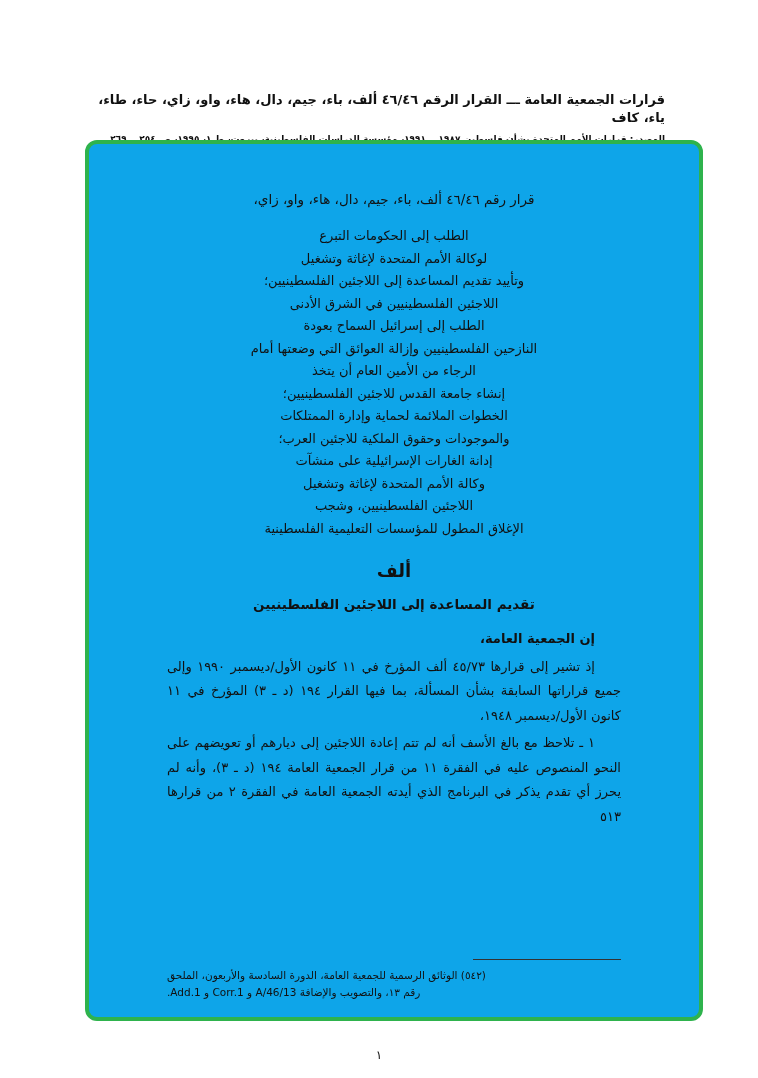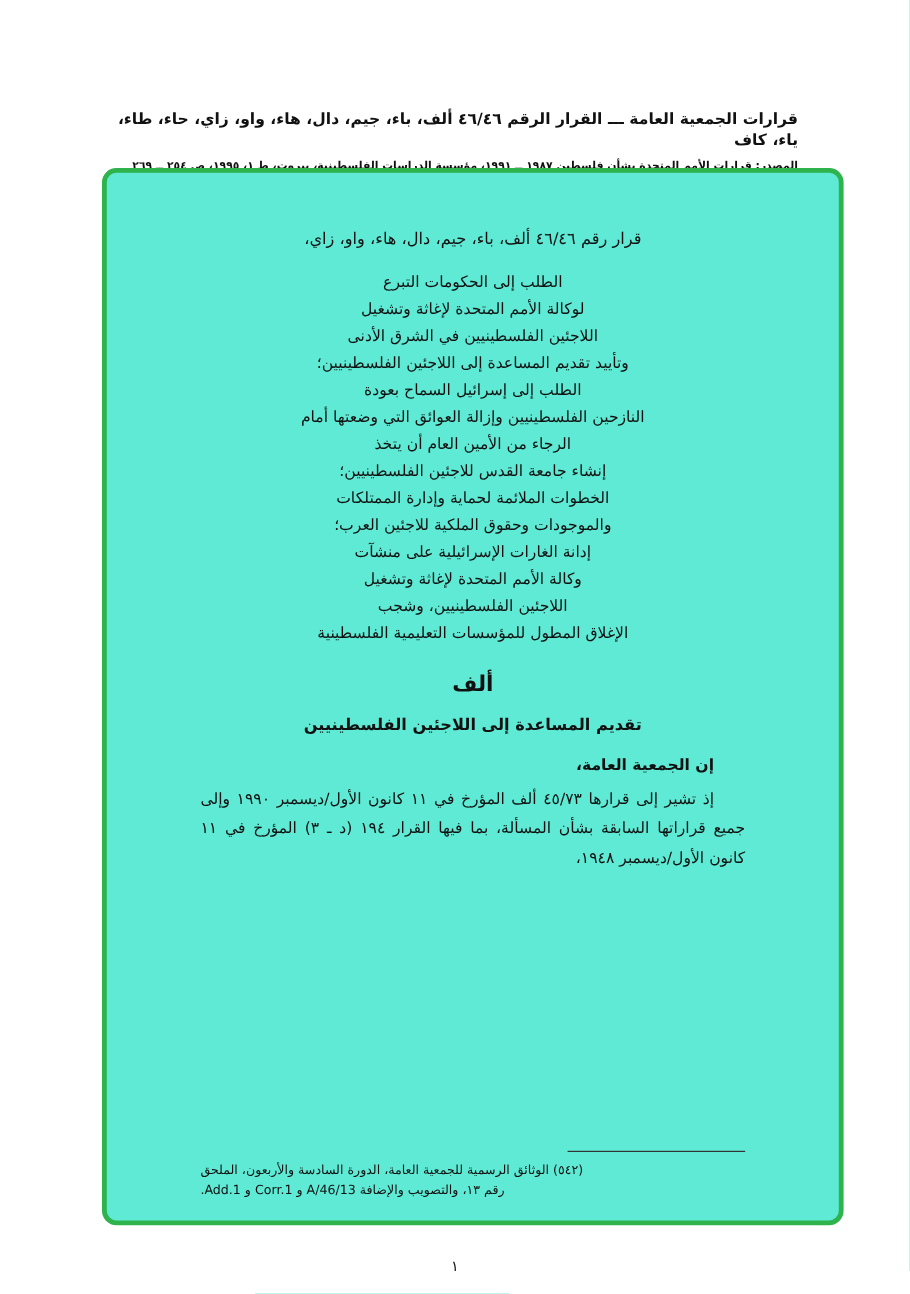--- a/index.html
+++ b/index.html
@@ -16,21 +16,21 @@
     direction:rtl; text-align:right;
   }
   .doc-title { font-size:13px; font-weight:bold; line-height:18px; }
   .doc-source { font-size:9px; font-weight:bold; margin-top:6px; line-height:13px; }
 
   .frame {
     position:absolute; top:140px; left:85px;
     width:610px; height:873px;
     border:4px solid #2eb34d;
     border-radius:12px;
-    background:#5eead4;
+    background:#0ea5e9;
   }
   .content {
     position:absolute; top:0; bottom:0; left:0; right:0;
     direction:rtl;
     padding:0 78px;
   }
   .intro { margin-top:42px; text-align:center; font-size:13.5px; line-height:27px; }
   .subjects { margin-top:12px; text-align:center; font-size:13px; line-height:22.5px; }
   .section-letter { margin-top:20px; text-align:center; font-size:18px; font-weight:bold; }
   .section-title { margin-top:15px; text-align:center; font-size:13.5px; font-weight:bold; }
@@ -60,40 +60,41 @@
   <div class="frame" style="border-color: rgb(46, 179, 77);">
     <div class="content">
 
       <div class="intro">
         <div>قرار رقم ٤٦/٤٦ ألف، باء، جيم، دال، هاء، واو، زاي،</div>
       </div>
 
       <div class="subjects">
         <div>الطلب إلى الحكومات التبرع</div>
         <div>لوكالة الأمم المتحدة لإغاثة وتشغيل</div>
+        <div>وتأييد تقديم المساعدة إلى اللاجئين الفلسطينيين؛</div>
         <div>اللاجئين الفلسطينيين في الشرق الأدنى</div>
-        <div>وتأييد تقديم المساعدة إلى اللاجئين الفلسطينيين؛</div>
         <div>الطلب إلى إسرائيل السماح بعودة</div>
         <div>النازحين الفلسطينيين وإزالة العوائق التي وضعتها أمام</div>
         <div>الرجاء من الأمين العام أن يتخذ</div>
         <div>إنشاء جامعة القدس للاجئين الفلسطينيين؛</div>
         <div>الخطوات الملائمة لحماية وإدارة الممتلكات</div>
         <div>والموجودات وحقوق الملكية للاجئين العرب؛</div>
         <div>إدانة الغارات الإسرائيلية على منشآت</div>
         <div>وكالة الأمم المتحدة لإغاثة وتشغيل</div>
         <div>اللاجئين الفلسطينيين، وشجب</div>
         <div>الإغلاق المطول للمؤسسات التعليمية الفلسطينية</div>
       </div>
 
       <div class="section-letter">ألف</div>
       <div class="section-title">تقديم المساعدة إلى اللاجئين الفلسطينيين</div>
 
       <div class="paragraphs">
         <p class="p-lead">إن الجمعية العامة،</p>
         <p>إذ تشير إلى قرارها ٤٥/٧٣ ألف المؤرخ في ١١ كانون الأول/ديسمبر ١٩٩٠ وإلى جميع قراراتها السابقة بشأن المسألة، بما فيها القرار ١٩٤ (د ـ ٣) المؤرخ في ١١ كانون الأول/ديسمبر ١٩٤٨،</p>
+        <p>١ ـ تلاحظ مع بالغ الأسف أنه لم تتم إعادة اللاجئين إلى ديارهم أو تعويضهم على النحو المنصوص عليه في الفقرة ١١ من قرار الجمعية العامة ١٩٤ (د ـ ٣)، وأنه لم يحرز أي تقدم يذكر في البرنامج الذي أيدته الجمعية العامة في الفقرة ٢ من قرارها ٥١٣</p>
       </div>
 
       <div class="footnote-area">
         <div class="footnote-rule"></div>
         <div class="footnote-line">(٥٤٢) الوثائق الرسمية للجمعية العامة، الدورة السادسة والأربعون، الملحق</div>
         <div class="footnote-line">رقم ١٣، والتصويب والإضافة A/46/13 و Corr.1 و Add.1.</div>
       </div>
 
     </div>
   </div>

